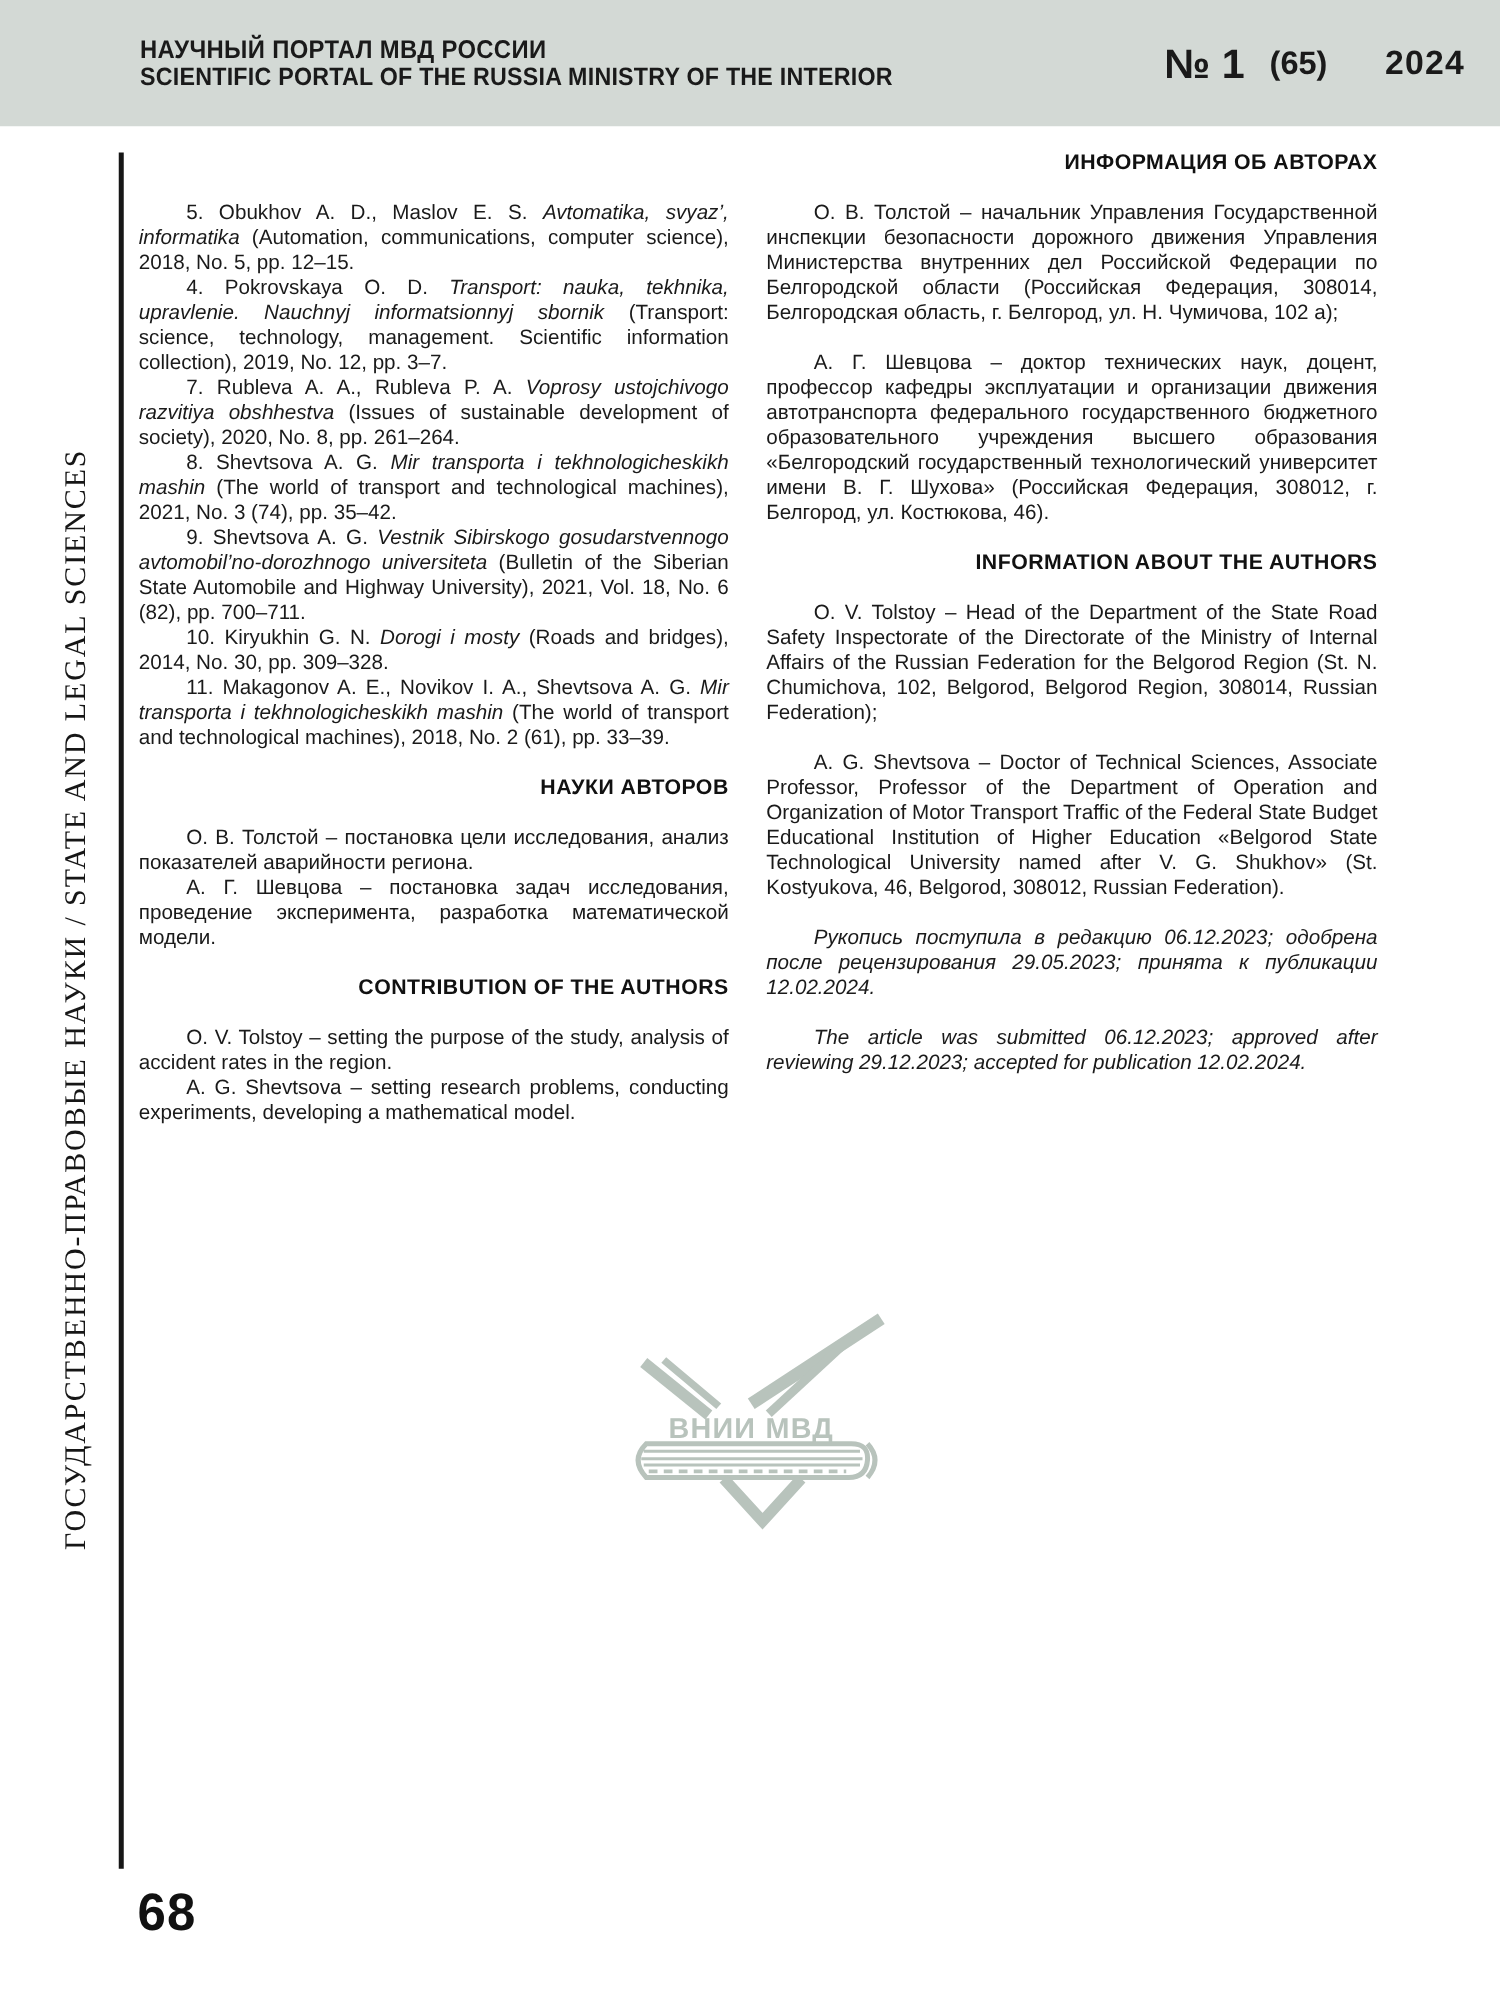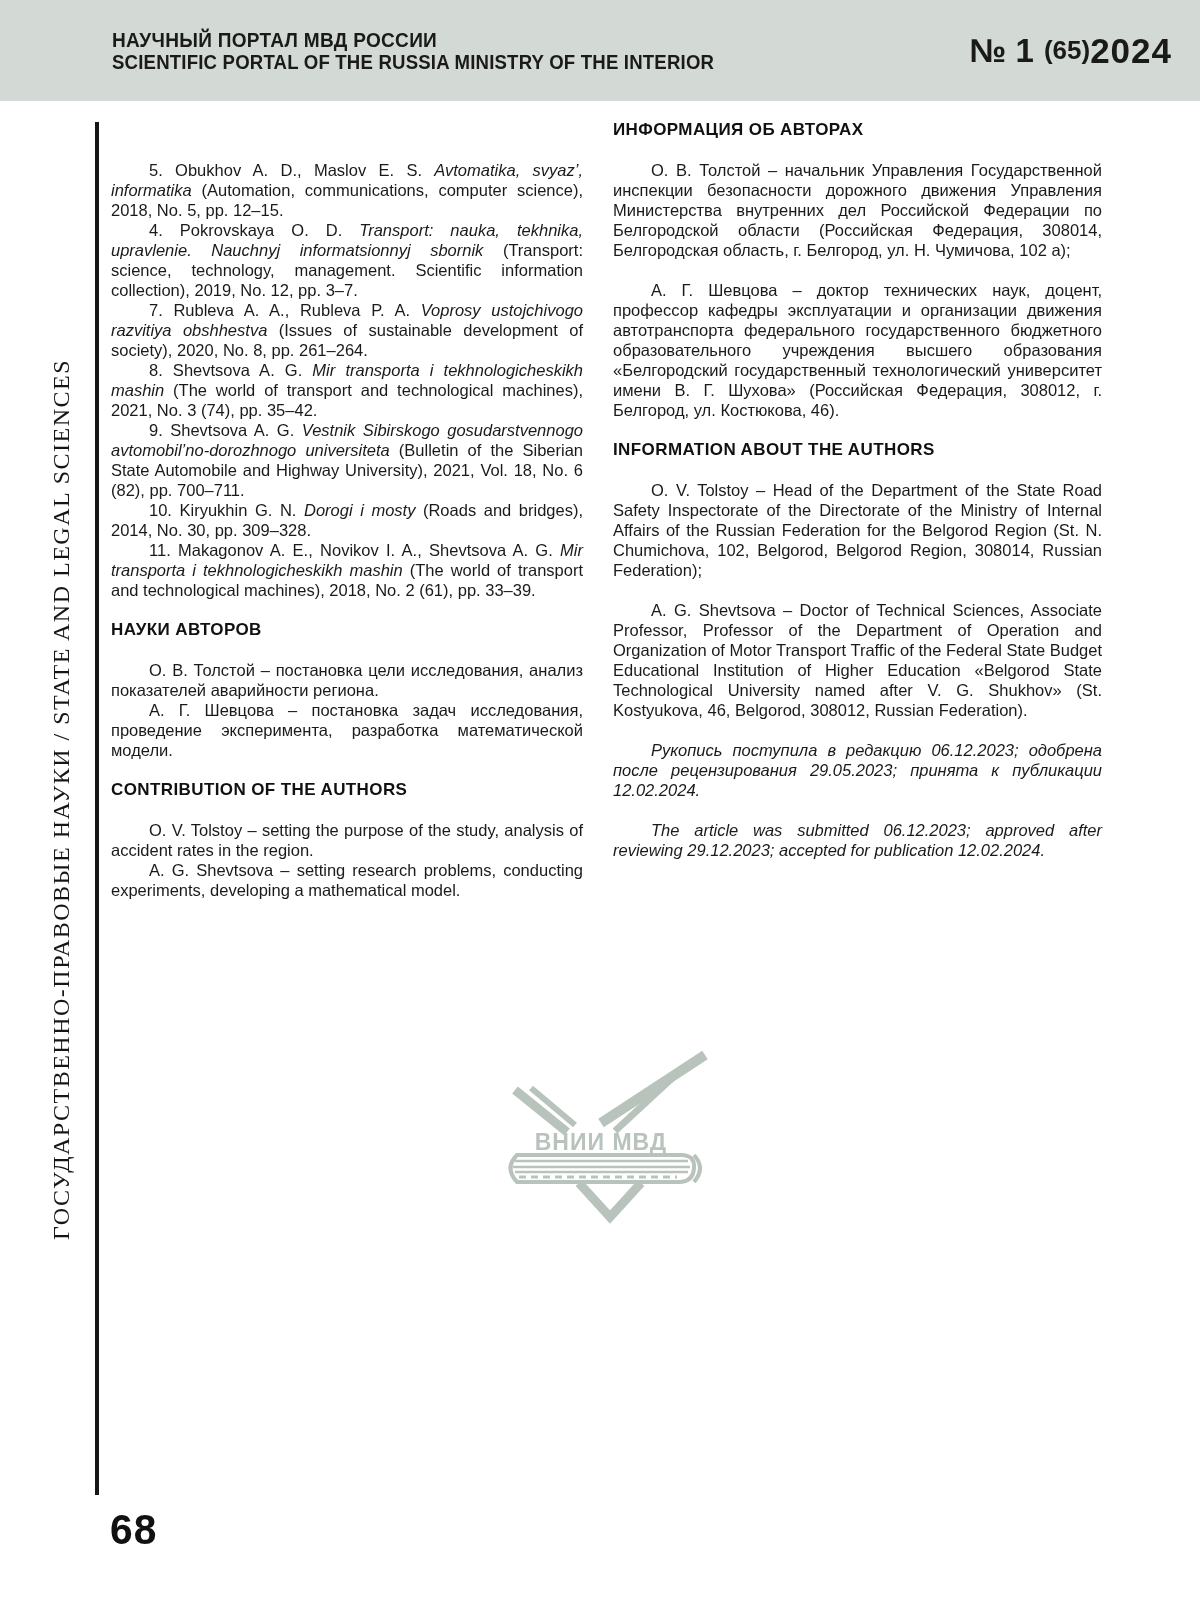--- a/index.html
+++ b/index.html
@@ -17,22 +17,22 @@
     position:absolute; left:112px; top:50%; transform:translateY(-50%) scaleX(0.93);
     transform-origin:left center; font-weight:bold; white-space:nowrap;
   }
   .title-ru { font-size:20.5px; line-height:22px; letter-spacing:0.3px; }
   .title-en { font-size:20px;   line-height:22px; letter-spacing:0.2px; }
   .header-issue {
     position:absolute; right:28px; top:0; height:101px;
     display:flex; align-items:center; font-weight:bold; white-space:nowrap;
   }
   .issue-no   { font-size:33px; }
-  .issue-paren{ font-size:26px; margin-left:10px; }
-  .issue-year { font-size:35px; letter-spacing:1px; }
+  .issue-paren{ font-size:26px; margin-left:20px; }
+  .issue-year { font-size:27px; margin-left:46px; letter-spacing:1px; }
 
   
   .side-rule {
     position:absolute; left:95px; top:122px; width:4px; height:1373px; background:#161616;
   }
   .side-text {
     position:absolute; left:48px; top:395px; height:845px; width:42px;
     writing-mode:vertical-rl; transform:rotate(180deg);
     font-family:"Liberation Serif", serif; font-size:24px; letter-spacing:1.5px;
     color:#161616; text-align:center; white-space:nowrap;
@@ -45,21 +45,21 @@
   .para {
     margin:0; font-size:16.5px; line-height:20px;
     text-align:justify; text-indent:38px; color:#1a1a1a;
   }
   .para em { font-style:italic; }
   .para.italic { font-style:italic; }
   .gap { margin-bottom:20px; }
 
   .h-center {
     margin:20px 0; font-size:17px; line-height:20px; font-weight:bold;
-    text-align:left; letter-spacing:0.4px; color:#111;
+    text-align:right; letter-spacing:0.4px; color:#111;
   }
   .col-right .h-center.first { margin-top:0; }
 
   
   .watermark {
     position:absolute; left:495px; top:1030px; width:215px; height:195px;
   }
   .watermark svg { display:block; width:215px; height:195px; }
   .wm-stroke { stroke:#b8c3bc; fill:none; }
   .wm-text   { fill:#b8c3bc; font-family:"Liberation Sans", sans-serif;

